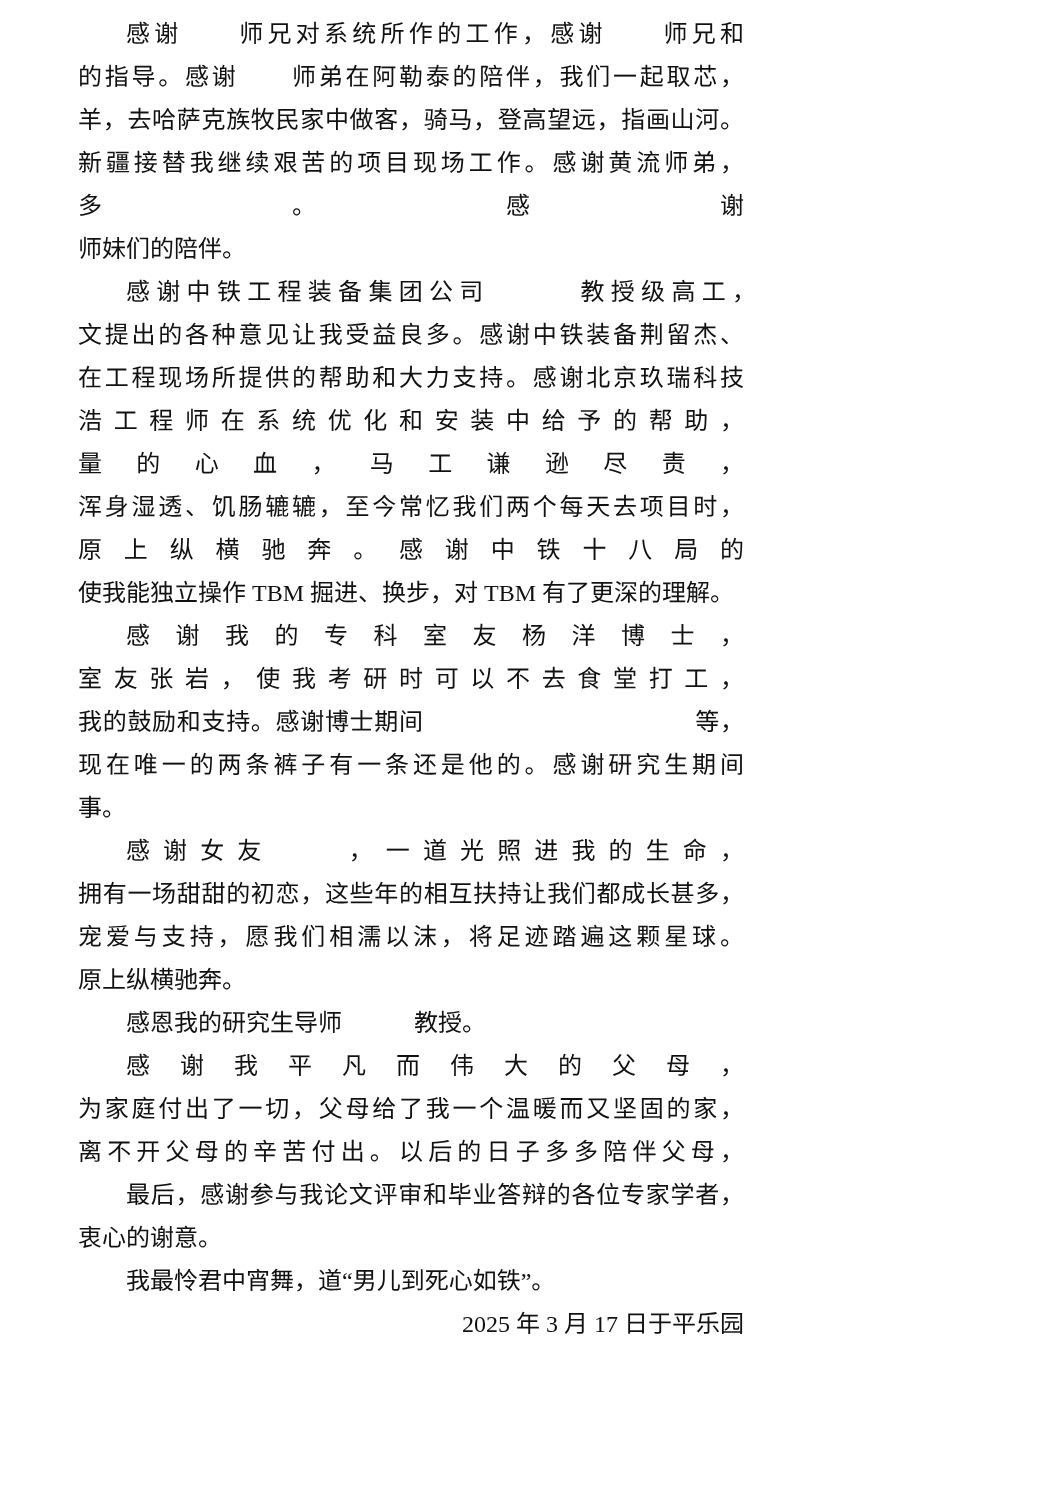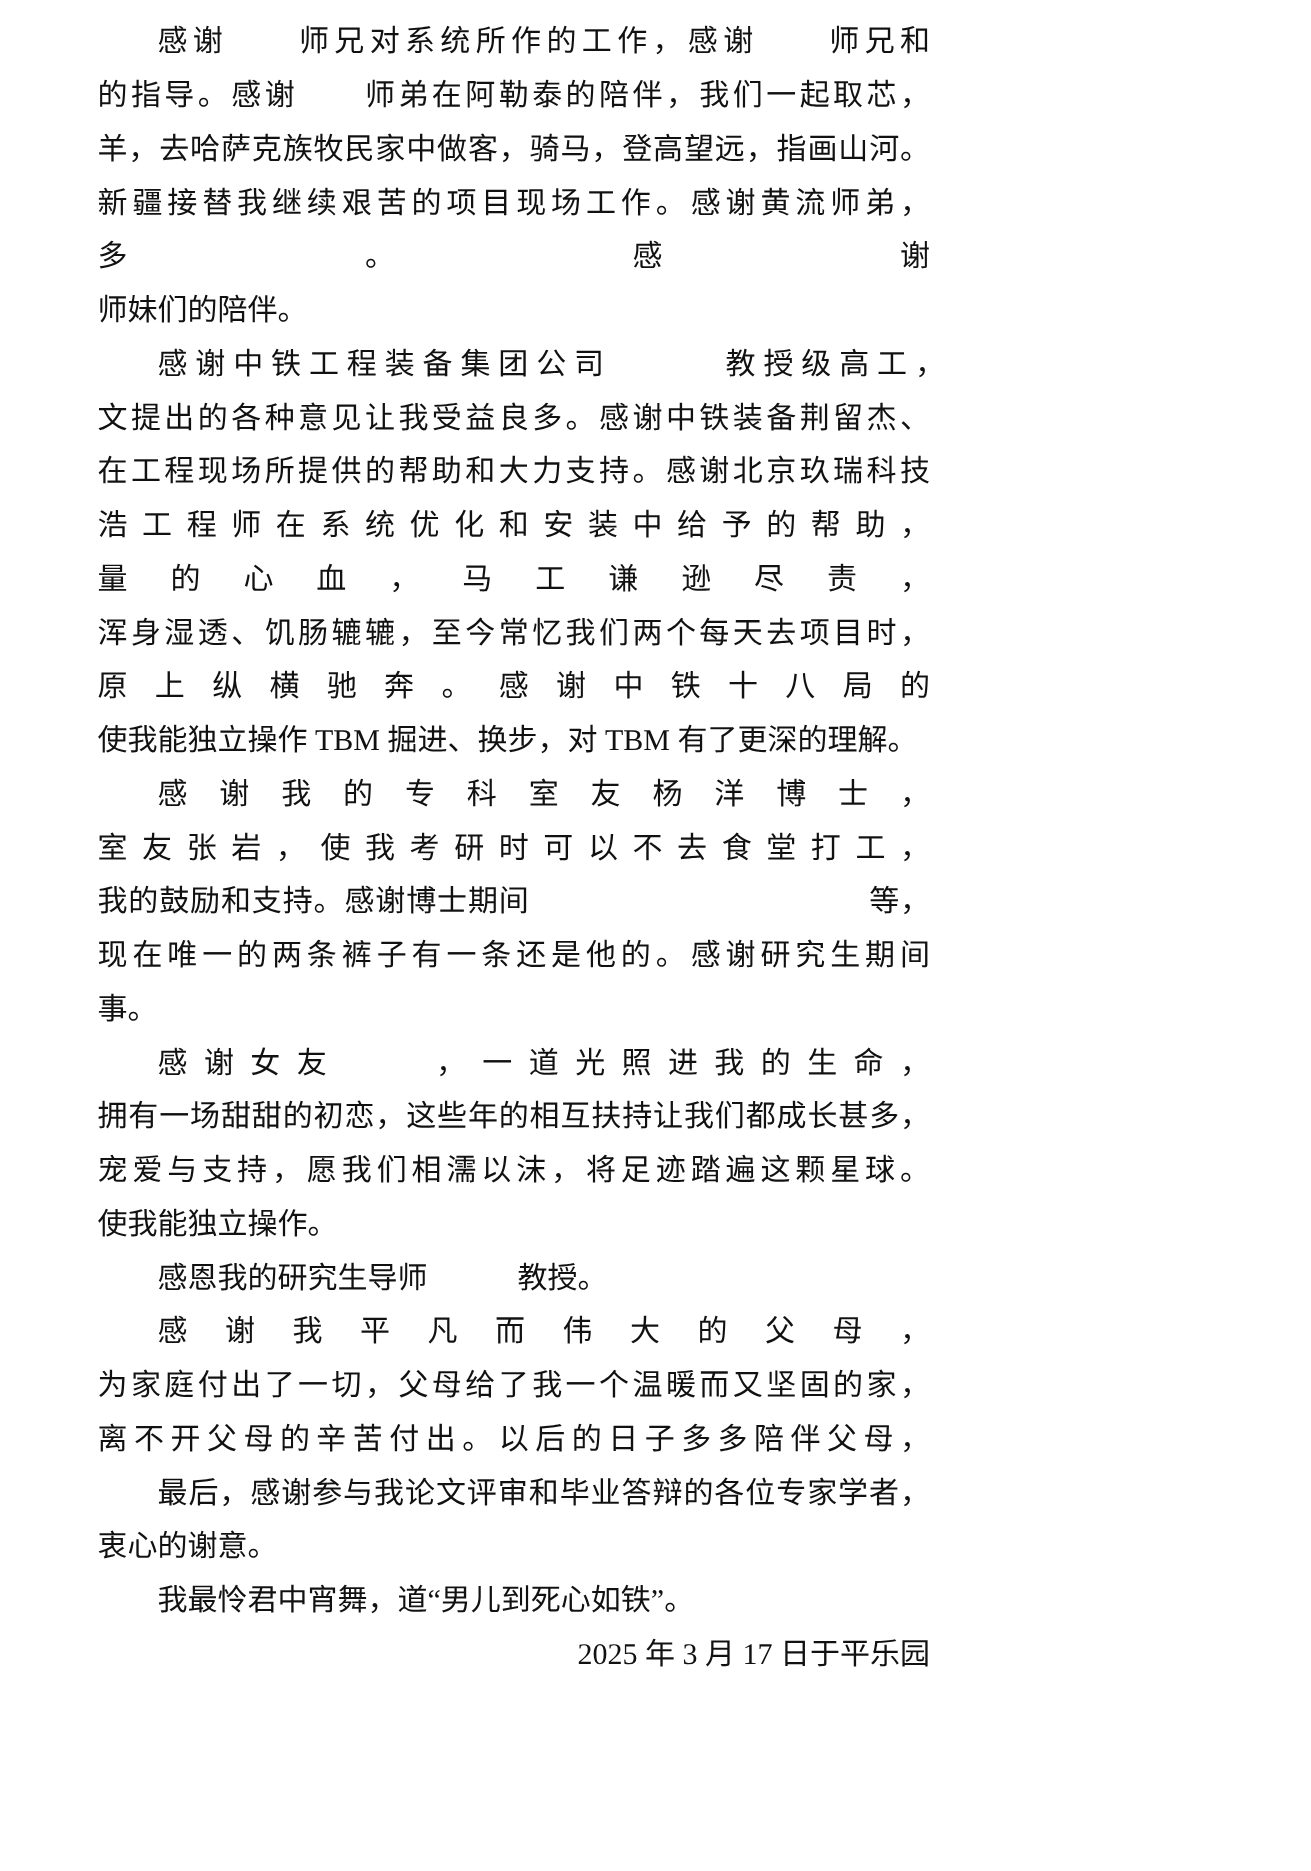--- a/index.html
+++ b/index.html
@@ -71,21 +71,21 @@
         <div class="line indent">感谢我的专科室友杨洋博士，对我博士论文写作心态的指导。感谢我的本科</div>
         <div class="line">室友张岩，使我考研时可以不去食堂打工，我读研时还送给我人生中第一部手机，</div>
         <div class="line">我的鼓励和支持。感谢博士期间　　　　　　　　　　　等，遇见诸位，实乃幸</div>
         <div class="line">现在唯一的两条裤子有一条还是他的。感谢研究生期间　　　　　　一直以来对</div>
         <div class="line last">事。</div>
       </div>
       <div class="paragraph">
         <div class="line indent">感谢女友　　，一道光照进我的生命，让本该孤独终老的我，在 27 岁也能</div>
         <div class="line">拥有一场甜甜的初恋，这些年的相互扶持让我们都成长甚多，感谢女友的父母、</div>
         <div class="line">宠爱与支持，愿我们相濡以沫，将足迹踏遍这颗星球。感谢女友的父母，对我无</div>
-        <div class="line last">使我能独立操作。</div>
+        <div class="line last">原上纵横驰奔。</div>
       </div>
       <div class="paragraph">
         <div class="line indent last">感恩我的研究生导师　　　教授。</div>
       </div>
       <div class="paragraph">
         <div class="line indent">感谢我平凡而伟大的父母，老爸一辈子都在不折不挠的奋斗，老妈坚韧温和，</div>
         <div class="line">为家庭付出了一切，父母给了我一个温暖而又坚固的家，我取得的每一点进步都</div>
         <div class="line last">离不开父母的辛苦付出。以后的日子多多陪伴父母，帮老妈做饭洗碗做家务。</div>
       </div>
       <div class="paragraph">

